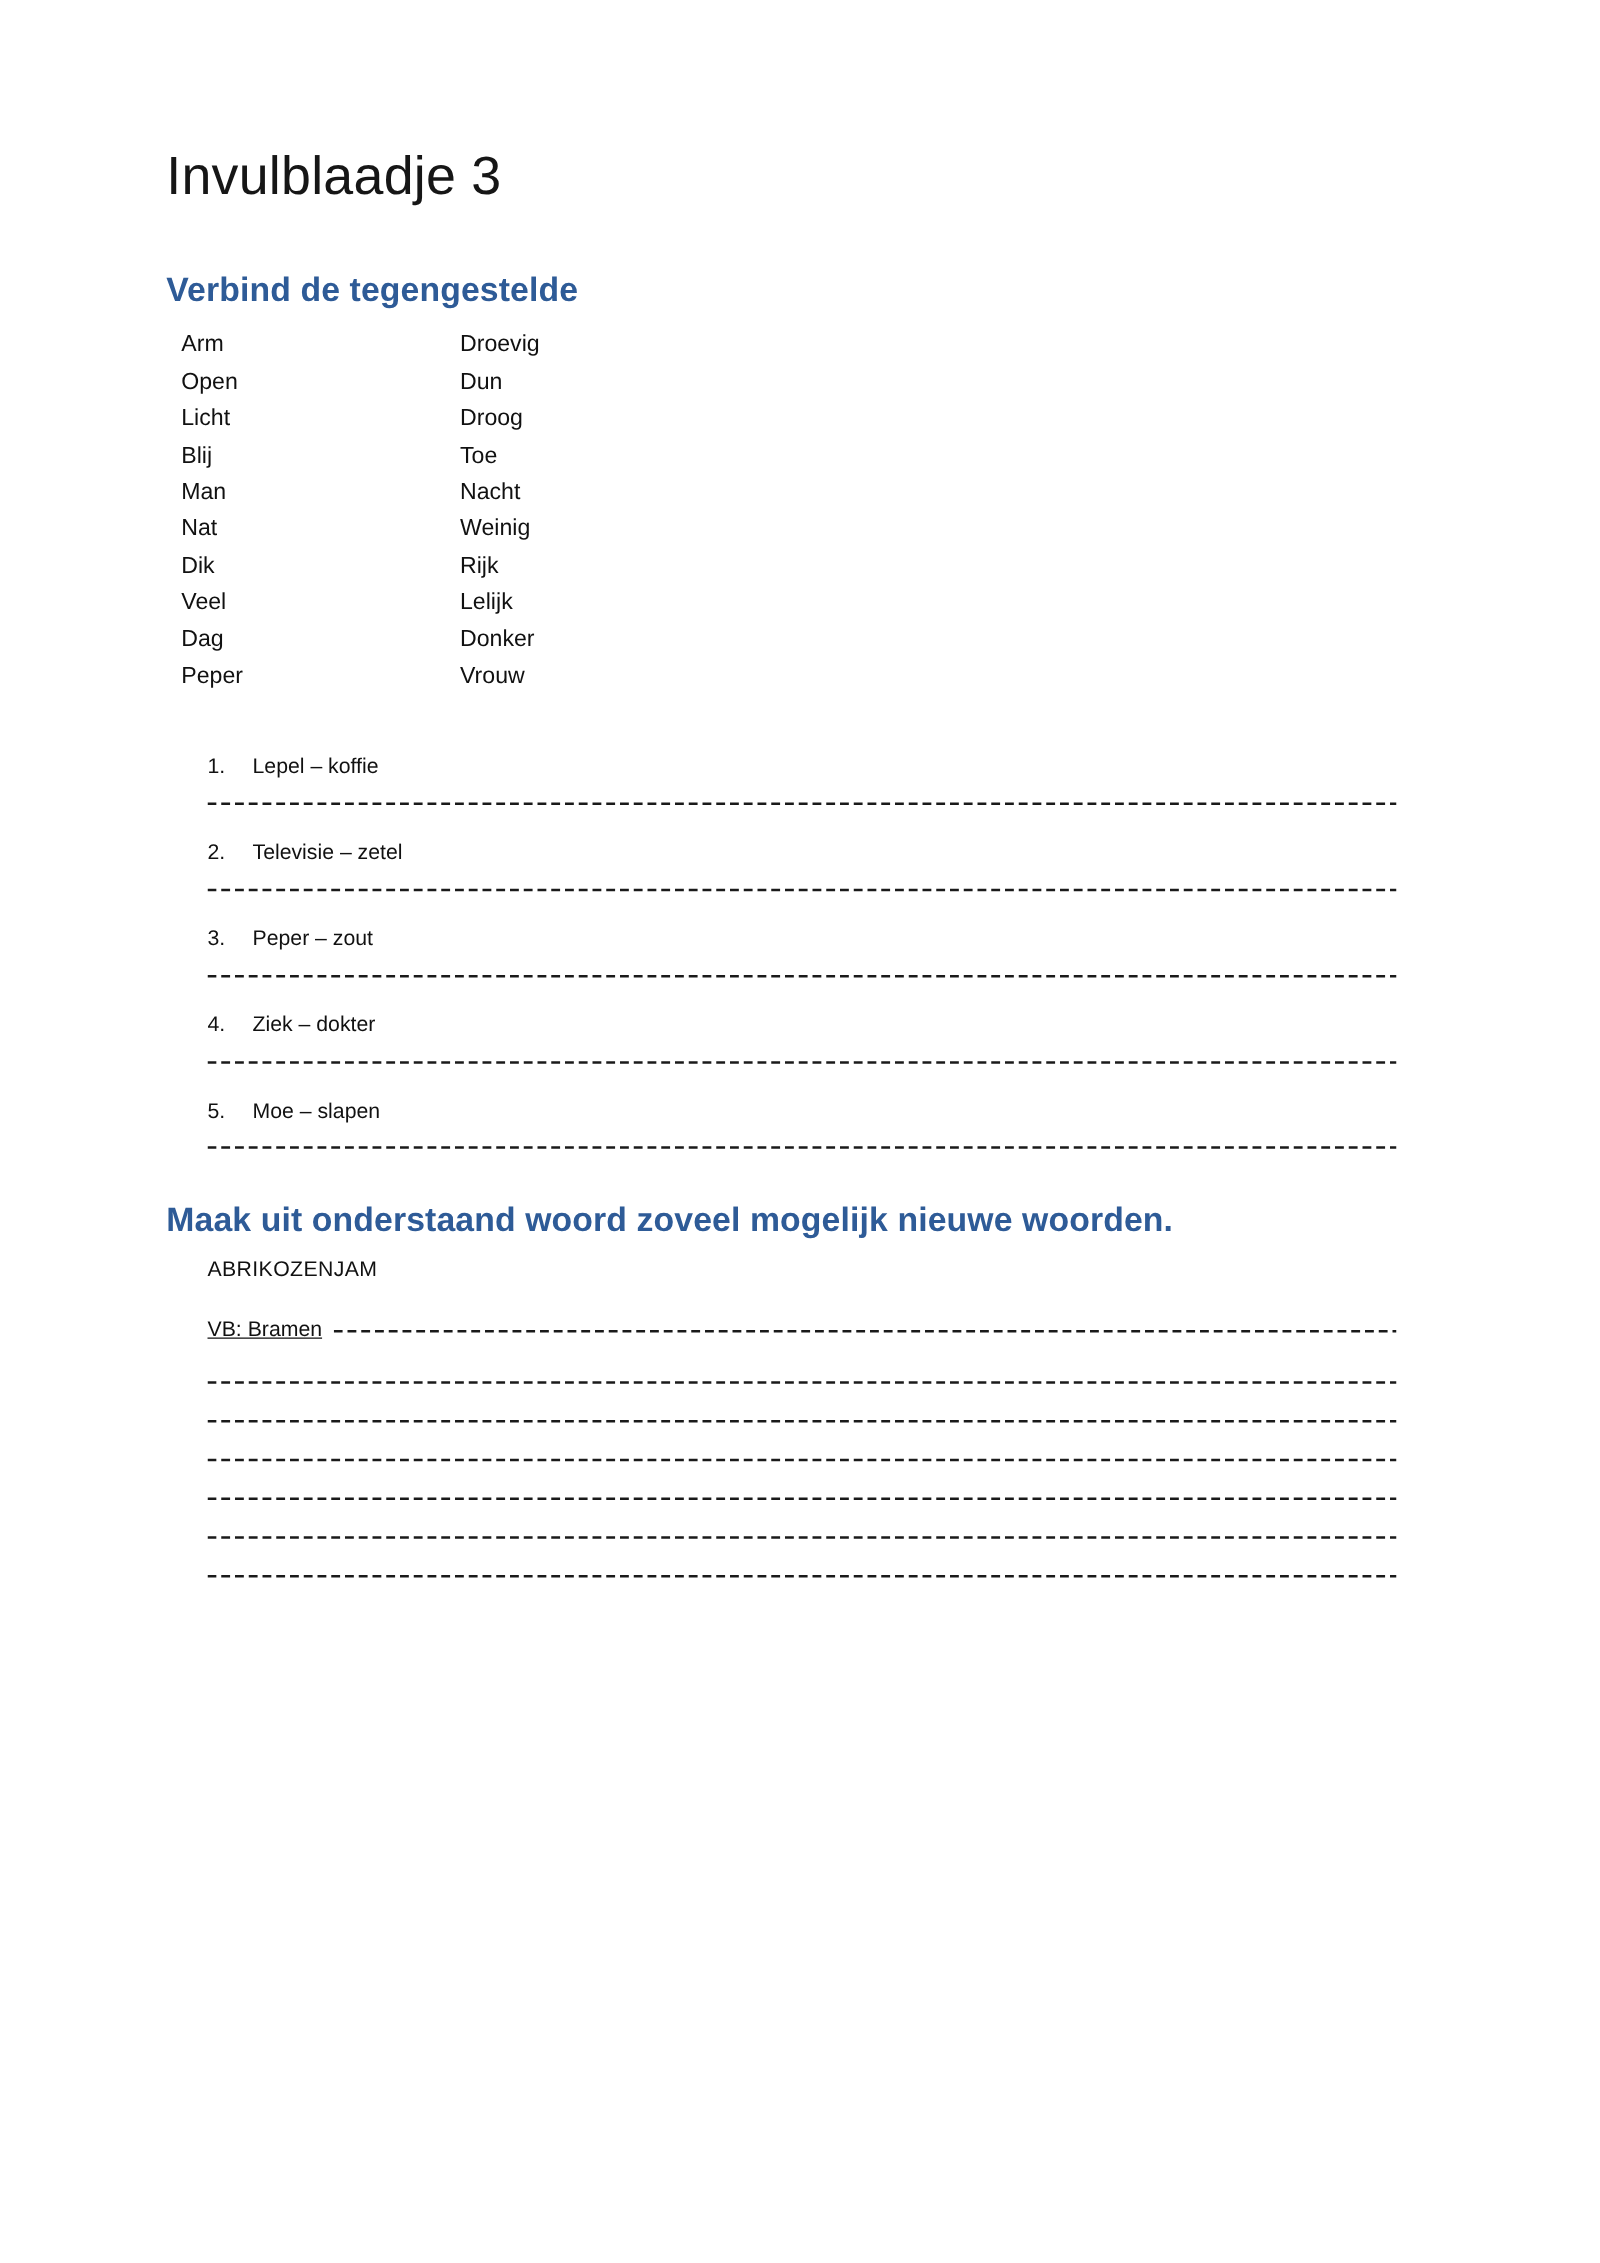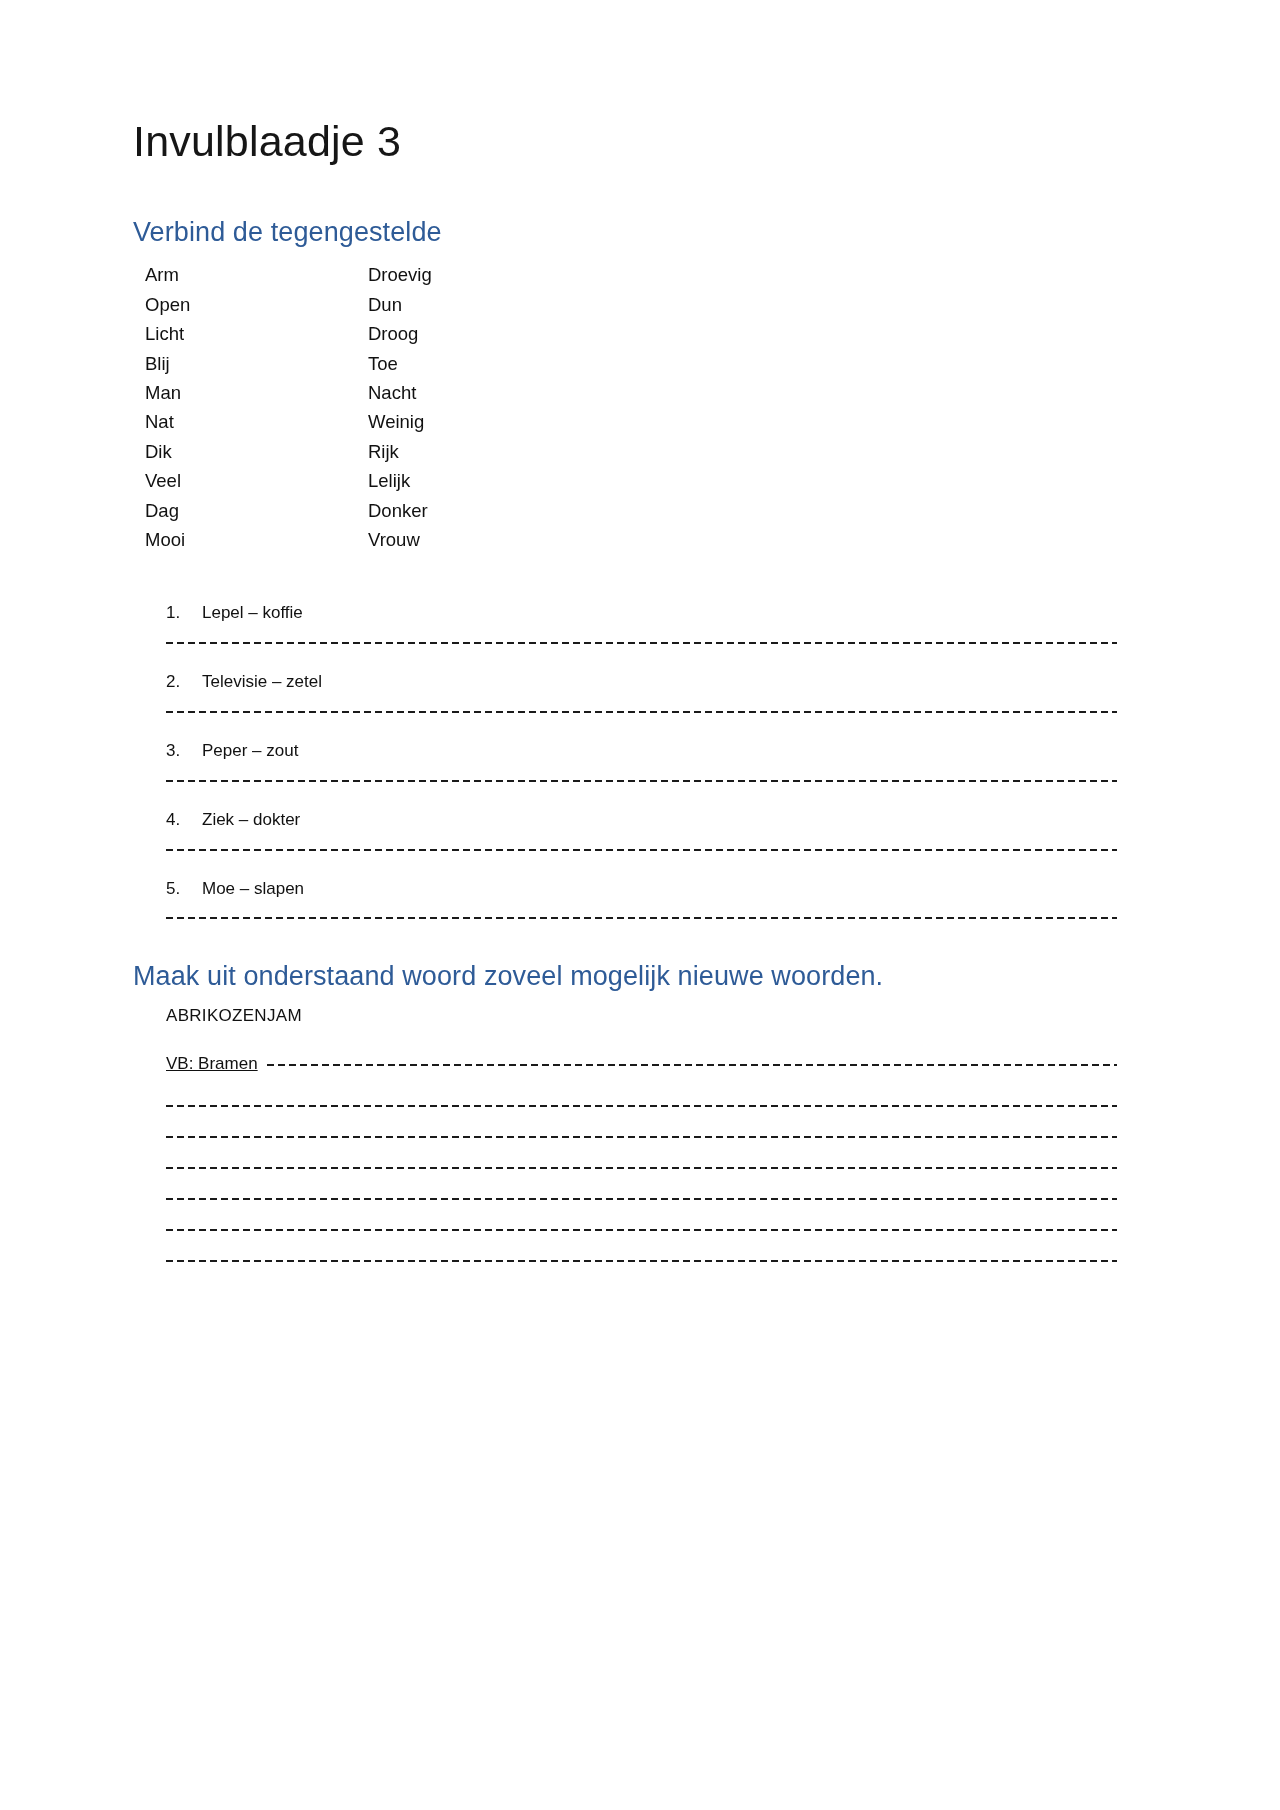--- a/index.html
+++ b/index.html
@@ -29,21 +29,21 @@
     font-weight: 300;
     letter-spacing: 0.2px;
     color: #161616;
     line-height: 1.1;
     margin: 0 0 52px 0;
   }
 
   
   .section-heading {
     font-size: 27px;
-    font-weight: 400;
+    font-weight: 700;
     color: #2E5B97;
     line-height: 1.15;
     margin: 0 0 10px 0;
     letter-spacing: 0.1px;
   }
   .section { margin: 0; }
   .section-2 { margin-top: 47px; }
   .section-3 { margin-top: 42px; }
 
   
@@ -191,21 +191,21 @@
         </li>
         <li class="pair-row">
           <span class="pair-left">Veel</span>
           <span class="pair-right">Lelijk</span>
         </li>
         <li class="pair-row">
           <span class="pair-left">Dag</span>
           <span class="pair-right">Donker</span>
         </li>
         <li class="pair-row">
-          <span class="pair-left">Mooi</span>
+          <span class="pair-left">Peper</span>
           <span class="pair-right">Vrouw</span>
         </li>
       </ul>
   </section>
 
   <section class="section section-2">
     <ol class="numbered" id="numbered-list">
         <li class="num-item">
           <div class="num-line">
             <span class="num-index">1.</span>

